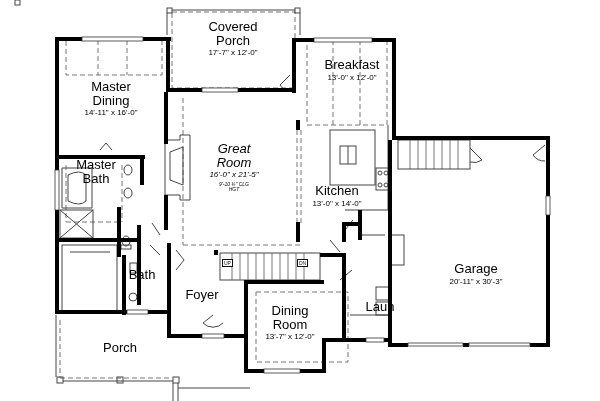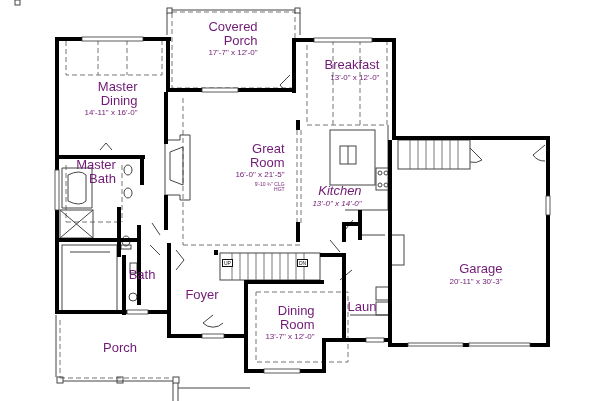--- a/index.html
+++ b/index.html
@@ -1,18 +1,18 @@
 <!DOCTYPE html>
 <html><head>
 <meta charset="utf-8">
 <style>
   html, body { margin: 0; padding: 0; background: #ffffff; }
   body { width: 600px; height: 401px; overflow: hidden; position: relative; font-family: "Liberation Sans", sans-serif; }
   #plan { position: absolute; left: 0; top: 0; width: 600px; height: 401px; }
-  .room-label { position: absolute; text-align: right; color: #701a75; line-height: 1.05; transform: translateX(-50%); white-space: nowrap; }
+  .room-label { position: absolute; text-align: center; color: #000000; line-height: 1.05; transform: translateX(-50%); white-space: nowrap; }
   .room-name { font-size: 13px; display: block; }
   .room-dim { font-size: 8px; display: block; margin-top: 2px; }
   .room-note { font-size: 5px; display: block; margin-top: 2px; }
   .stair-tag { position: absolute; font-size: 5px; color: #111; border: 0.6px solid #111; padding: 0 1px; background: #fff; }
 </style>
 </head>
 <body>
 
 <svg id="plan" viewBox="0 0 600 401" xmlns="http://www.w3.org/2000/svg">
   <g fill="none" stroke="#777" stroke-width="1" stroke-dasharray="5,3">
@@ -201,53 +201,53 @@
   <span class="room-name">Breakfast</span>
   <span class="room-dim">13'-0" x 12'-0"</span>
 </div>
 
 <div class="room-label" style="left:111px; top:80px;">
   <span class="room-name">Master</span>
   <span class="room-name">Dining</span>
   <span class="room-dim">14'-11" x 16'-0"</span>
 </div>
 
-<div class="room-label" style="left:260px; top:142px;">
+<div class="room-label" style="left:234px; top:142px;font-style:italic;">
   <span class="room-name">Great</span>
   <span class="room-name">Room</span>
   <span class="room-dim">16'-0" x 21'-5"</span>
   <span class="room-note">9'-10 ¾" CLG</span>
   <span class="room-note" style="margin-top:0">HGT</span>
 </div>
 
 <div class="room-label" style="left:96px; top:158px;">
   <span class="room-name">Master</span>
   <span class="room-name">Bath</span>
 </div>
 
-<div class="room-label" style="left:337px; top:184px;font-style:italic;">
+<div class="room-label" style="left:337px; top:184px;">
   <span class="room-name">Kitchen</span>
   <span class="room-dim">13'-0" x 14'-0"</span>
 </div>
 
 <div class="room-label" style="left:142px; top:268px;">
   <span class="room-name">Bath</span>
 </div>
 
 <div class="room-label" style="left:202px; top:288px;">
   <span class="room-name">Foyer</span>
 </div>
 
 <div class="room-label" style="left:290px; top:304px;">
   <span class="room-name">Dining</span>
   <span class="room-name">Room</span>
   <span class="room-dim">13'-7" x 12'-0"</span>
 </div>
 
-<div class="room-label" style="left:362px; top:300px;">
+<div class="room-label" style="left:380px; top:300px;">
   <span class="room-name">Laun</span>
 </div>
 
 <div class="room-label" style="left:476px; top:262px;">
   <span class="room-name">Garage</span>
   <span class="room-dim">20'-11" x 30'-3"</span>
 </div>
 
 <div class="room-label" style="left:120px; top:341px;">
   <span class="room-name">Porch</span>

